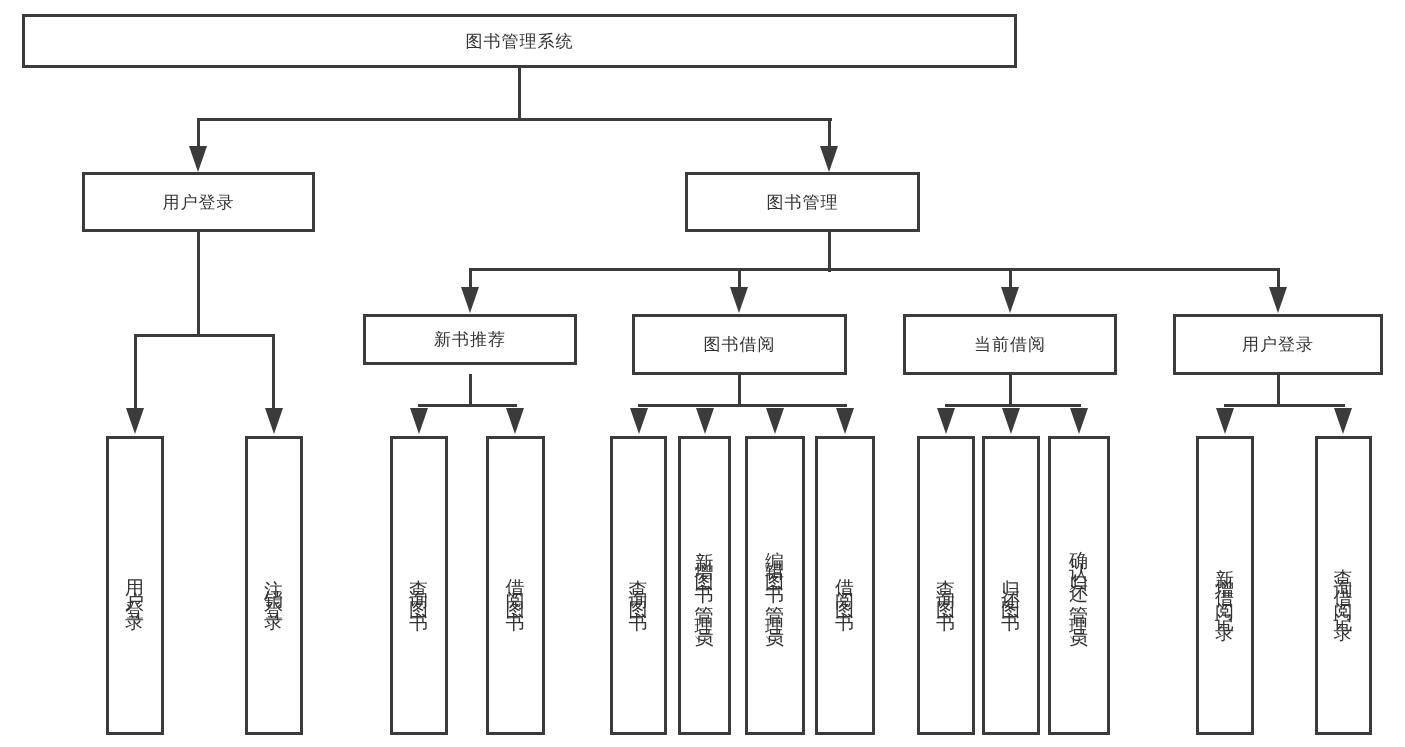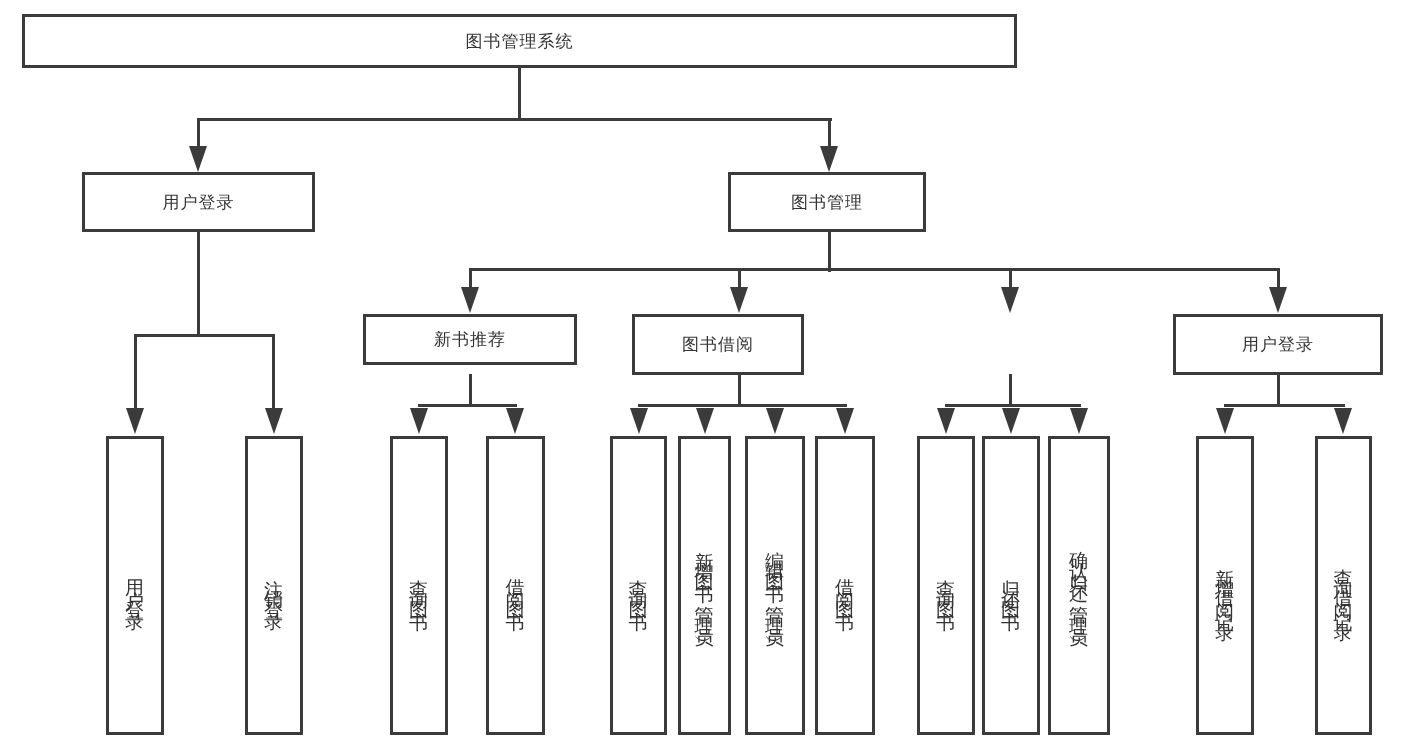--- a/index.html
+++ b/index.html
@@ -66,32 +66,35 @@
 <div class="stage">
 
   <div class="node" style="left:22px;top:14px;width:995px;height:54px;">
     <span>图书管理系统</span>
   </div>
 
   <div class="node" style="left:82px;top:172px;width:233px;height:60px;">
     <span>用户登录</span>
   </div>
 
-  <div class="node" style="left:728px;top:172px;width:198px;height:60px;">
+  <div class="node" style="left:685px;top:172px;width:235px;height:60px;">
     <span>图书管理</span>
   </div>
 
   <div class="node" style="left:363px;top:314px;width:214px;height:51px;">
     <span>新书推荐</span>
   </div>
 
-  <div class="node" style="left:632px;top:314px;width:172px;height:61px;align-items:center;">
+  <div class="node" style="left:632px;top:314px;width:215px;height:61px;align-items:center;">
     <span>图书借阅</span>
   </div>
 
+  <div class="node" style="left:903px;top:314px;width:214px;height:61px;">
+    <span>当前借阅</span>
+  </div>
 
   <div class="node" style="left:1173px;top:314px;width:210px;height:61px;">
     <span>用户登录</span>
   </div>
 
   <div class="node leaf" style="left:106px;top:436px;width:58px;height:299px;">
     <span class="vtext">用户登录</span>
   </div>
   <div class="node leaf" style="left:245px;top:436px;width:58px;height:299px;">
     <span class="vtext">注销登录</span>

